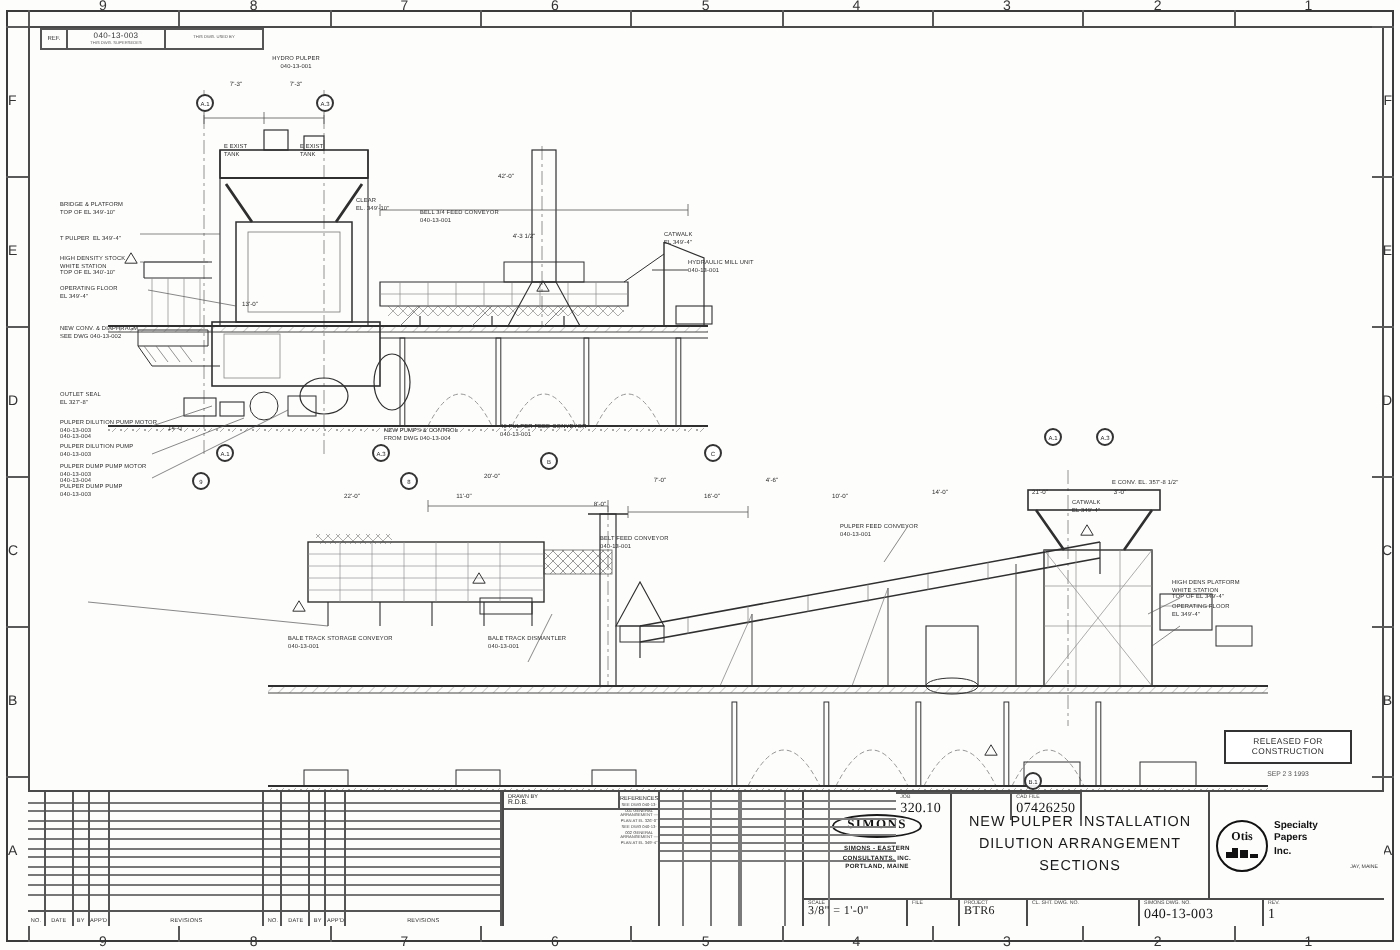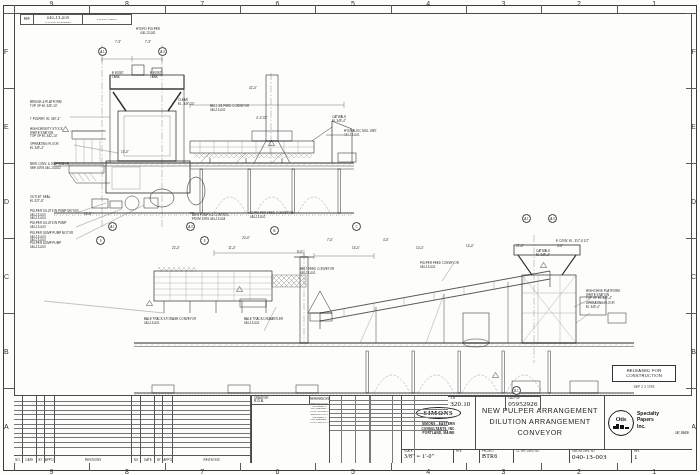--- a/index.html
+++ b/index.html
@@ -756,39 +756,39 @@
             <div class="gv" style="left: 84px;"></div>
           </div>
       </div>
       <div id="jobstrip">
         <div style="width:58px">
           <div class="lbl">JOB</div>
           <div class="val">320.10</div>
         </div>
         <div style="flex:1">
           <div class="lbl">CAD FILE</div>
-          <div class="val">05952926</div>
+          <div class="val">07426250</div>
         </div>
       </div>
     </div>
 
     <div id="maintitle">
       <div class="top">
         <div class="simons">
           <div class="oval">SIMONS</div>
           <div class="sub">
             <div>SIMONS - EASTERN</div>
             <div>CONSULTANTS,  INC.</div>
             <div>PORTLAND, MAINE</div>
           </div>
         </div>
         <div class="titletxt">
-          <div>NEW PULPER ARRANGEMENT</div>
+          <div>NEW PULPER INSTALLATION</div>
           <div>DILUTION ARRANGEMENT</div>
-          <div>CONVEYOR</div>
+          <div>SECTIONS</div>
         </div>
         <div class="clientbox">
           <div class="otis-circle">
             <span>Otis</span>
             <svg width="18" height="7" viewBox="0 0 18 7" style="margin-top:1px">
               <path d="M1,6 L1,3 L4,3 L4,1 L7,1 L7,6 Z M8,6 L8,2 L12,2 L12,6 Z M13,6 L13,4 L17,4 L17,6 Z" fill="#111" stroke="none"></path>
             </svg>
           </div>
           <div style="flex:1">
             <div class="clientname">Specialty</div>

